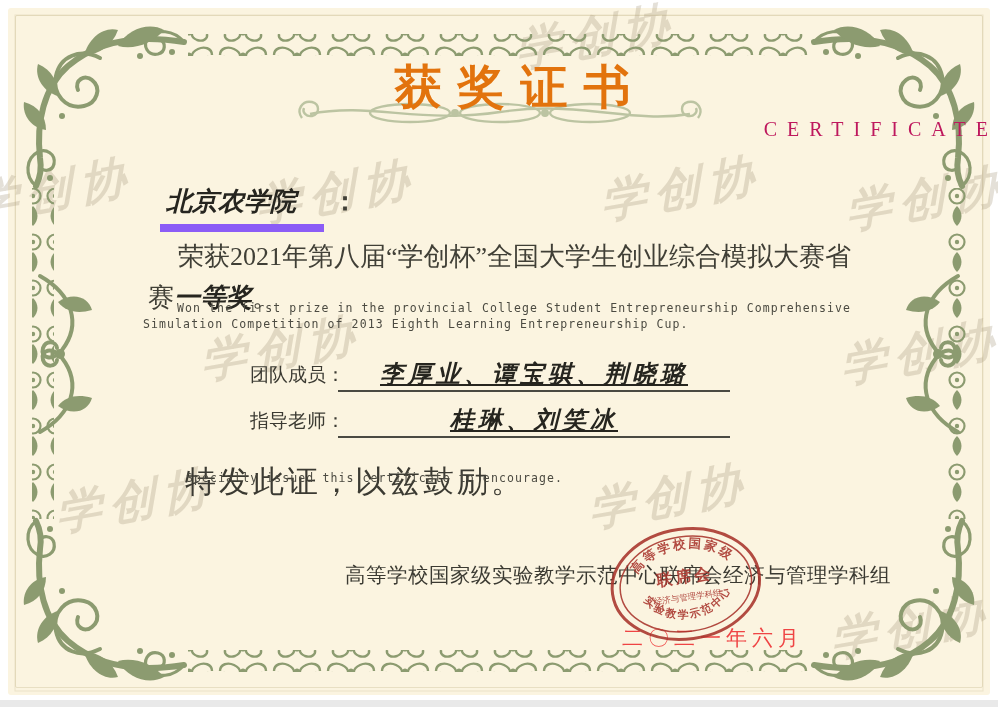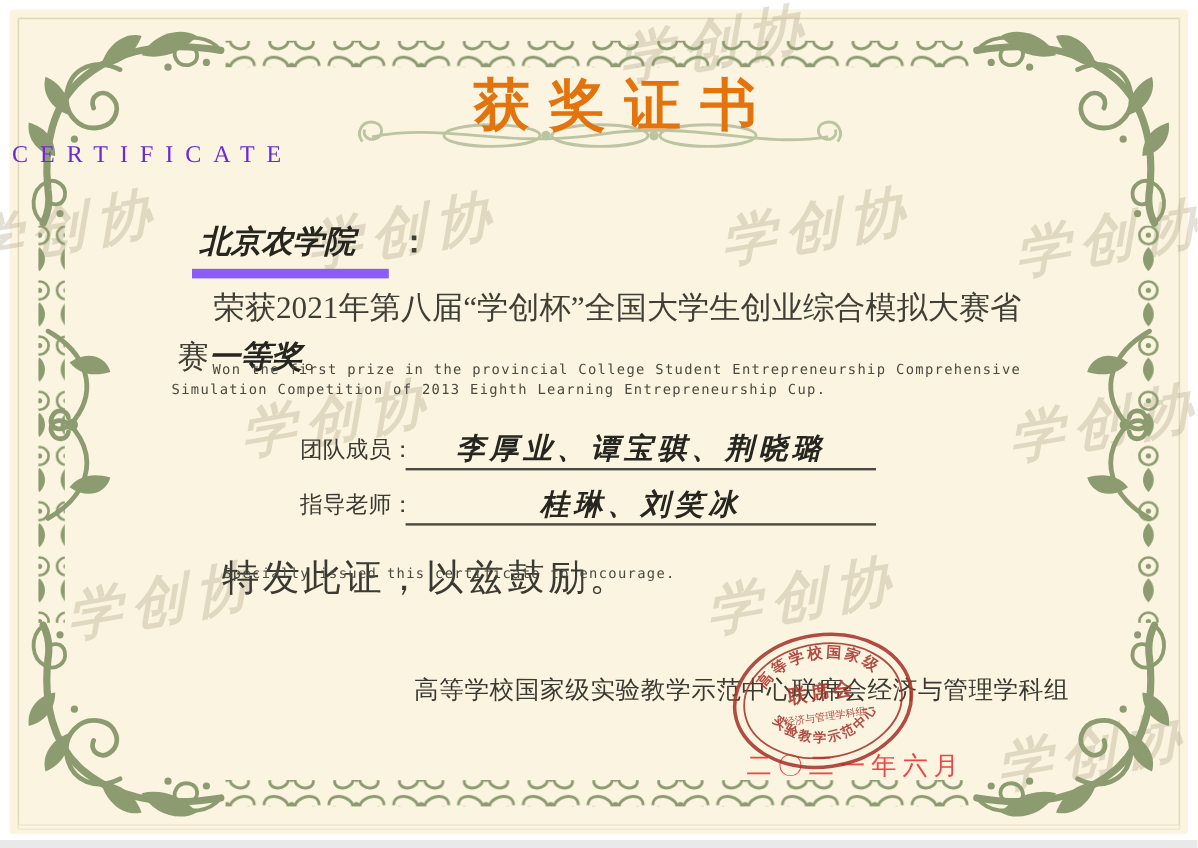--- a/index.html
+++ b/index.html
@@ -10,39 +10,39 @@
   .bottom-strip{position:absolute;left:0;right:0;bottom:0;height:7px;background:#e9e9e9;}
 
   .border-svg{position:absolute;left:0;top:0;z-index:2;pointer-events:none;}
   .flourish-svg{position:absolute;left:290px;top:92px;z-index:2;pointer-events:none;}
 
   .watermark{position:absolute;z-index:1;font-style:italic;font-weight:bold;font-size:46px;
     color:rgba(165,152,125,0.30);transform:rotate(-10deg) skewX(-6deg);letter-spacing:8px;white-space:nowrap;}
 
   .title{position:absolute;left:0;right:0;top:56px;text-align:center;z-index:3;
     font-size:47px;font-weight:bold;color:#e2730d;letter-spacing:16px;text-indent:16px;padding-left:27px;}
-  .subtitle{position:absolute;left:0;right:0;top:118px;text-align:left;z-index:3;
-    font-size:20px;color:#6d28d9;letter-spacing:10px;text-indent:10px;}
+  .subtitle{position:absolute;left:0;right:0;top:118px;text-align:right;z-index:3;
+    font-size:20px;color:#be185d;letter-spacing:10px;text-indent:10px;}
 
   .content{position:absolute;z-index:3;color:#403f36;}
   .recipient-block{left:160px;top:184px;font-size:26px;}
   .recipient-name{display:inline-block;font-weight:bold;font-style:italic;color:#26251f;
     border-bottom:8px solid #8b5cf6;padding:0 28px 5px 6px;}
   .recipient-colon{display:inline-block;margin-left:8px;font-weight:bold;}
 
   .body-cn{left:148px;top:236px;width:716px;font-size:26px;line-height:41px;text-indent:30px;}
   .body-cn .award{font-weight:bold;font-style:italic;white-space:nowrap;color:#26251f;}
 
   .body-en{left:143px;top:300px;width:722px;font-family:"DejaVu Sans Mono","Liberation Mono",monospace;
     font-size:11.5px;letter-spacing:1.1px;line-height:16px;color:#4b4a41;text-indent:34px;}
 
   .field-row{position:absolute;z-index:3;}
   .field-label{position:absolute;left:0;top:4px;font-size:19px;color:#3b3a32;white-space:nowrap;}
   .field-value{position:absolute;left:88px;top:0;width:392px;height:34px;border-bottom:2px solid #4a4a42;
-    text-align:center;font-size:24px;font-weight:bold;font-style:italic;color:#26251f;letter-spacing:4px;}
+    text-align:center;font-size:24px;font-weight:bold;font-style:italic;color:#26251f;letter-spacing:4px;text-decoration:underline;}
   .row-team{left:250px;top:358px;width:490px;height:38px;}
   .row-teacher{left:250px;top:404px;width:490px;height:38px;}
 
   .closing-cn{left:185px;top:461px;font-size:31px;letter-spacing:3px;color:#3b3a32;}
   .closing-en{left:186px;top:471px;font-family:"DejaVu Sans Mono","Liberation Mono",monospace;
     font-size:11.5px;letter-spacing:1.1px;color:#4b4a41;}
 
   .issuer{left:345px;top:561px;font-size:20.5px;letter-spacing:0.5px;color:#3b3a32;white-space:nowrap;}
   .date{left:622px;top:624px;font-size:21px;letter-spacing:5px;color:#ef4444;white-space:nowrap;}
 

